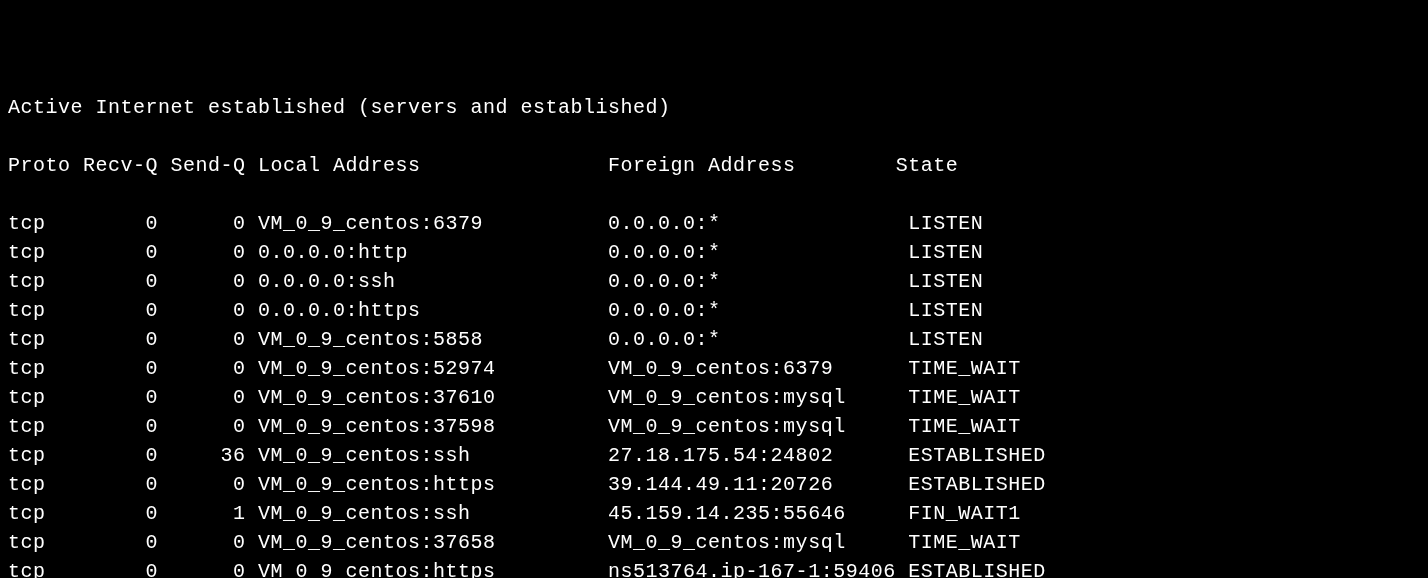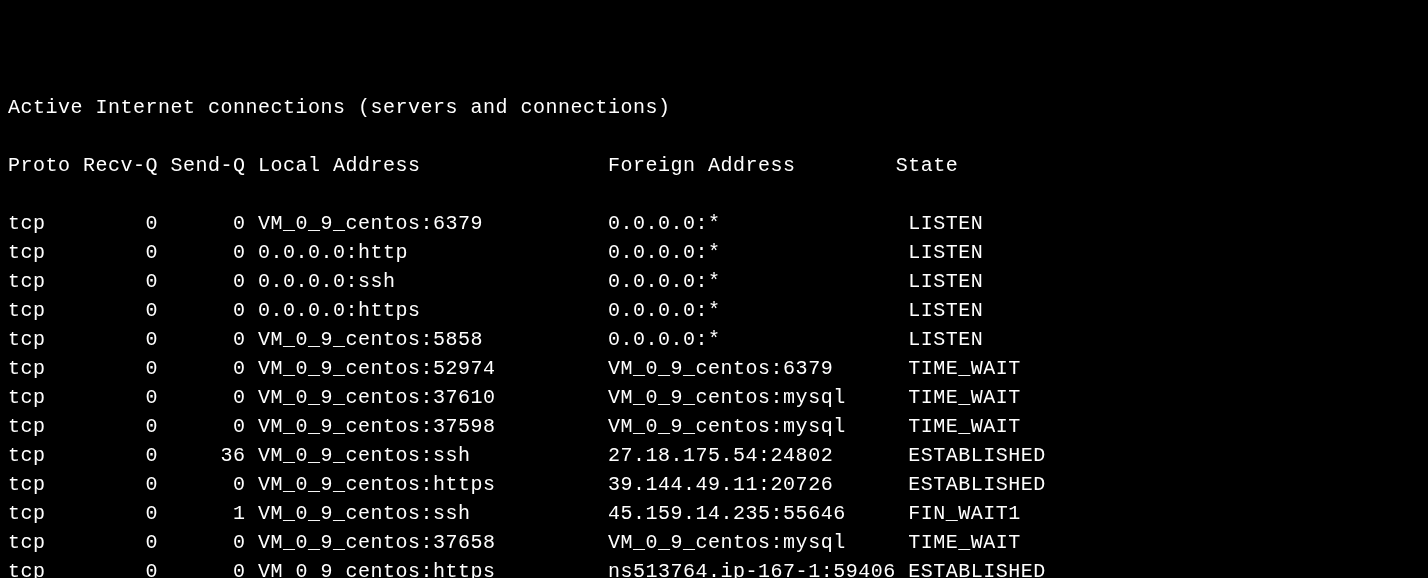--- a/index.html
+++ b/index.html
@@ -12,18 +12,18 @@
       white-space: pre;
       line-height: 1.45;
       letter-spacing: 0.5px;
     }
     .line { display: block; }
   </style>
 </head>
 <body>
 
 
-<span class="line">Active Internet connections (servers and connections)</span>
+<span class="line">Active Internet established (servers and established)</span>
 <span class="line" id="header-line">Proto Recv-Q Send-Q Local Address               Foreign Address        State</span>
 <span id="rows"><span class="line">tcp        0      0 VM_0_9_centos:6379          0.0.0.0:*               LISTEN</span><span class="line">tcp        0      0 0.0.0.0:http                0.0.0.0:*               LISTEN</span><span class="line">tcp        0      0 0.0.0.0:ssh                 0.0.0.0:*               LISTEN</span><span class="line">tcp        0      0 0.0.0.0:https               0.0.0.0:*               LISTEN</span><span class="line">tcp        0      0 VM_0_9_centos:5858          0.0.0.0:*               LISTEN</span><span class="line">tcp        0      0 VM_0_9_centos:52974         VM_0_9_centos:6379      TIME_WAIT</span><span class="line">tcp        0      0 VM_0_9_centos:37610         VM_0_9_centos:mysql     TIME_WAIT</span><span class="line">tcp        0      0 VM_0_9_centos:37598         VM_0_9_centos:mysql     TIME_WAIT</span><span class="line">tcp        0     36 VM_0_9_centos:ssh           27.18.175.54:24802      ESTABLISHED</span><span class="line">tcp        0      0 VM_0_9_centos:https         39.144.49.11:20726      ESTABLISHED</span><span class="line">tcp        0      1 VM_0_9_centos:ssh           45.159.14.235:55646     FIN_WAIT1</span><span class="line">tcp        0      0 VM_0_9_centos:37658         VM_0_9_centos:mysql     TIME_WAIT</span><span class="line">tcp        0      0 VM_0_9_centos:https         ns513764.ip-167-1:59406 ESTABLISHED</span></span>
 
 
 
 
 </body></html>

